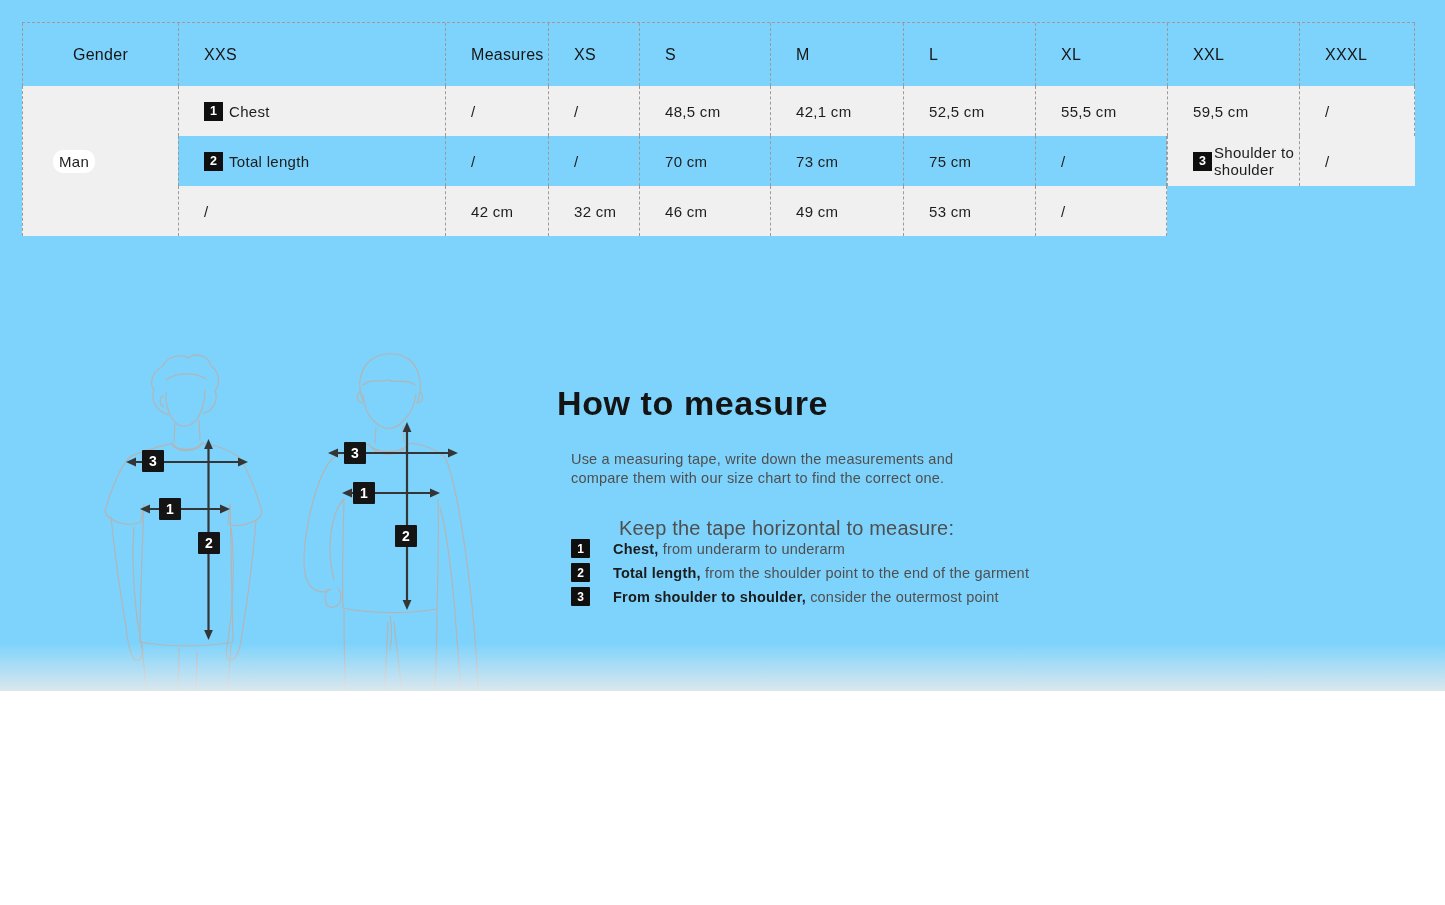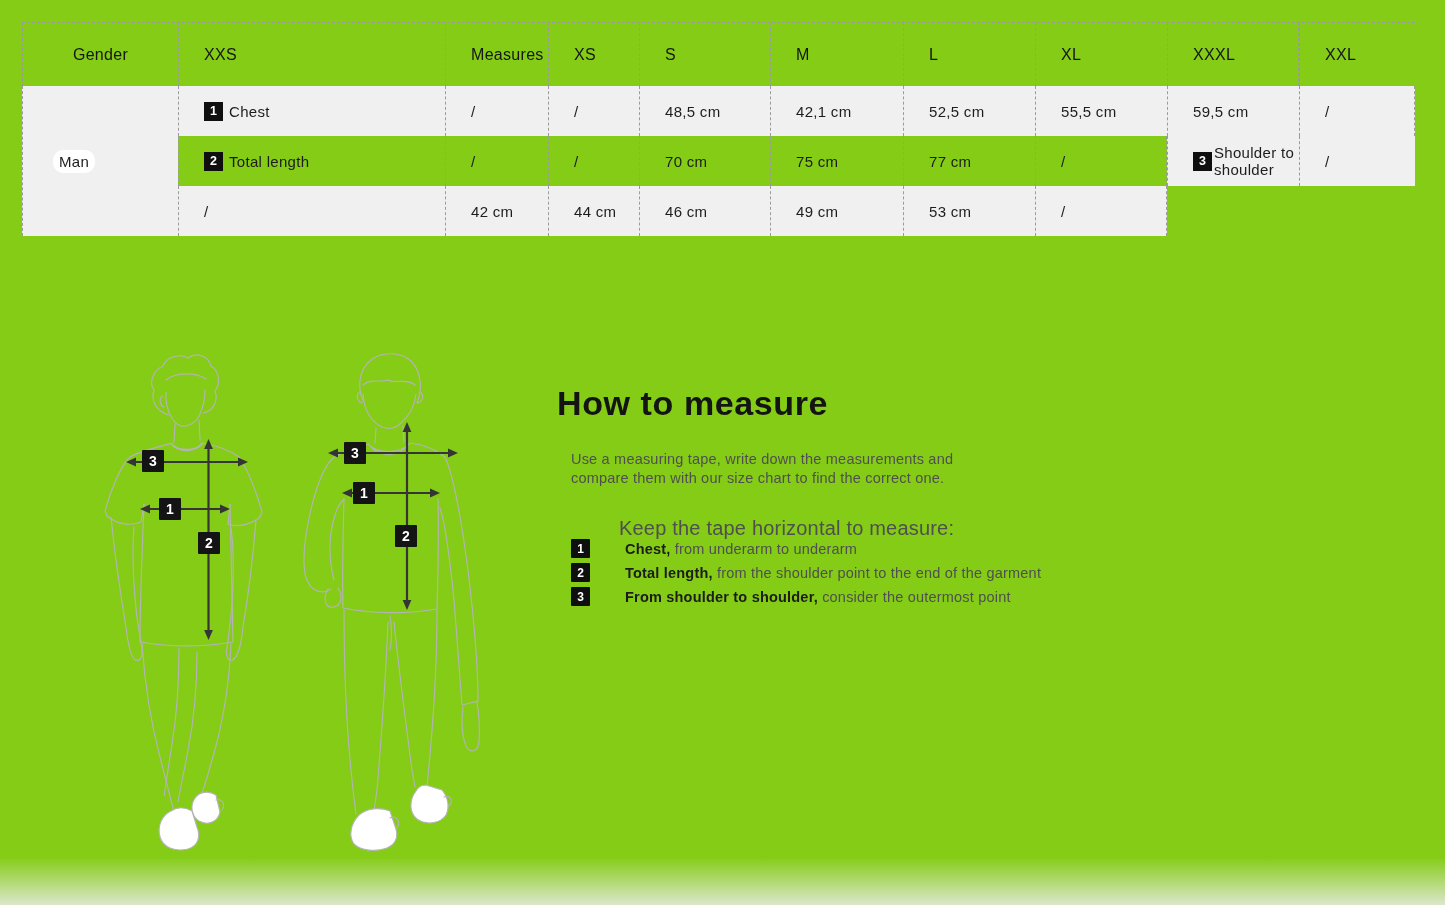--- a/index.html
+++ b/index.html
@@ -1,17 +1,17 @@
 <!DOCTYPE html>
 <html><head>
 <meta charset="utf-8">
 <style>
   * { margin:0; padding:0; box-sizing:border-box; }
   body { font-family: "Liberation Sans", "DejaVu Sans", sans-serif; background:#fff; }
-  .page { position:relative; width:1445px; height:905px; background:#84cc16; overflow:hidden; }
+  .page { position:relative; width:1445px; height:691px; background:#7dd3fc; overflow:hidden; }
 
   
   .size-table {
     position:absolute; left:22px; top:22px; width:1393px;
     display:grid;
     grid-template-columns:156px 267px 103px 91px 131px 133px 132px 132px 132px 116px;
     grid-template-rows:63px 50px 50px 50px;
     border-top:1px dashed #9b9b9b;
   }
   .cell { border-left:1px dashed #9b9b9b; display:flex; align-items:center;
@@ -40,21 +40,21 @@
   .htm-title { position:absolute; left:557px; top:384px; font-size:34px; font-weight:700;
                color:#141414; letter-spacing:0.6px; }
   .htm-intro { position:absolute; left:571px; top:450px; width:396px;
                font-size:14.5px; line-height:19px; color:#4f4f4f; letter-spacing:0.2px; }
   .htm-sub   { position:absolute; left:571px; top:517px; font-size:20px; color:#4f4f4f; letter-spacing:0.2px;margin-left:48px; }
   .htm-steps { position:absolute; left:571px; top:539px; }
   .step { display:flex; align-items:center; margin-bottom:5px; height:19px; }
   .step .sq { display:flex; align-items:center; justify-content:center; width:19px; height:19px;
               background:#0f0f0f; color:#fff; font-size:12px; font-weight:bold; border-radius:1px;
               margin-right:23px; flex:0 0 auto; }
-  .step .b { font-weight:700; color:#1c1c1c; font-size:14.5px; letter-spacing:0.2px; white-space:pre;margin-left:12px; }
+  .step .b { font-weight:700; color:#1c1c1c; font-size:14.5px; letter-spacing:0.2px; white-space:pre; }
   .step .r { color:#4f4f4f; font-size:14.5px; letter-spacing:0.2px; white-space:pre; }
   .htm-note { position:absolute; left:571px; top:626px; font-size:14px; color:#464646; letter-spacing:0.2px; }
 
   .bottom-fade { position:absolute; left:0; bottom:0; width:1445px; height:48px;
                  background:linear-gradient(180deg, rgba(238,238,238,0) 0%, rgba(235,235,235,0.85) 100%); }
 
   svg .sketch { stroke:#b4b4b4; stroke-width:1.15; fill:none; stroke-linecap:round; stroke-linejoin:round; }
   svg .sketchfill { stroke:#b4b4b4; stroke-width:1.15; fill:#ffffff; stroke-linecap:round; stroke-linejoin:round; }
   svg .arrow { stroke:#353535; stroke-width:2.2; }
   svg .ahead { fill:#353535; stroke:none; }
@@ -67,22 +67,22 @@
   <div class="size-table">
 
     <div class="cell head center">Gender</div>
     <div class="cell head pad">XXS</div>
     <div class="cell head pad">Measures</div>
     <div class="cell head pad">XS</div>
     <div class="cell head pad">S</div>
     <div class="cell head pad">M</div>
     <div class="cell head pad">L</div>
     <div class="cell head pad">XL</div>
+    <div class="cell head pad">XXL</div>
     <div class="cell head pad lastcol">XXXL</div>
-    <div class="cell head pad">XXL</div>
 
     <div class="gender-span">
       <span class="man-chip">Man</span>
     </div>
 
     <div class="cell pad shade">
       <span class="numbox">1</span>
       <span>Chest</span>
     </div>
     <div class="cell pad shade">/</div>
@@ -94,32 +94,32 @@
     <div class="cell pad shade">59,5 cm</div>
     <div class="cell pad shade lastcol">/</div>
 
     <div class="cell pad">
       <span class="numbox">2</span>
       <span>Total length</span>
     </div>
     <div class="cell pad">/</div>
     <div class="cell pad">/</div>
     <div class="cell pad">70 cm</div>
+    <div class="cell pad">73 cm</div>
     <div class="cell pad">75 cm</div>
-    <div class="cell pad">77 cm</div>
     <div class="cell pad lastcol">/</div>
 
     <div class="cell pad shade">
       <span class="numbox tight">3</span>
       <span>Shoulder to shoulder</span>
     </div>
     <div class="cell pad shade">/</div>
     <div class="cell pad shade">/</div>
     <div class="cell pad shade">42 cm</div>
-    <div class="cell pad shade">44 cm</div>
+    <div class="cell pad shade">32 cm</div>
     <div class="cell pad shade">46 cm</div>
     <div class="cell pad shade">49 cm</div>
     <div class="cell pad shade">53 cm</div>
     <div class="cell pad shade lastcol">/</div>
   </div>
 
   <svg class="fig" style="left:100px; top:352px;" width="170" height="502" viewBox="0 0 170 502">
     <g class="sketch">
 
       <path d="M69,63 C58,60 50,50 54,38 C48,30 54,18 63,14 C66,5 80,1 88,6 C97,-1 109,5 111,14 C119,19 121,31 115,39 C119,49 112,60 103,61"></path>

